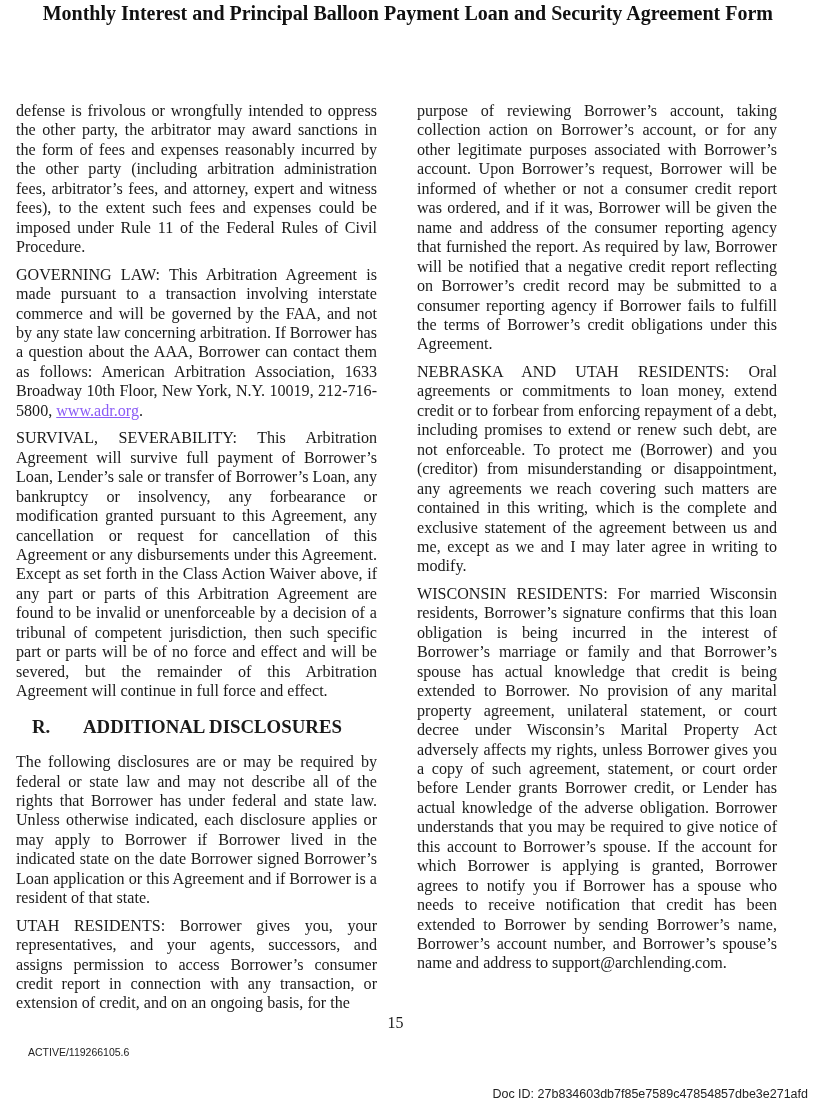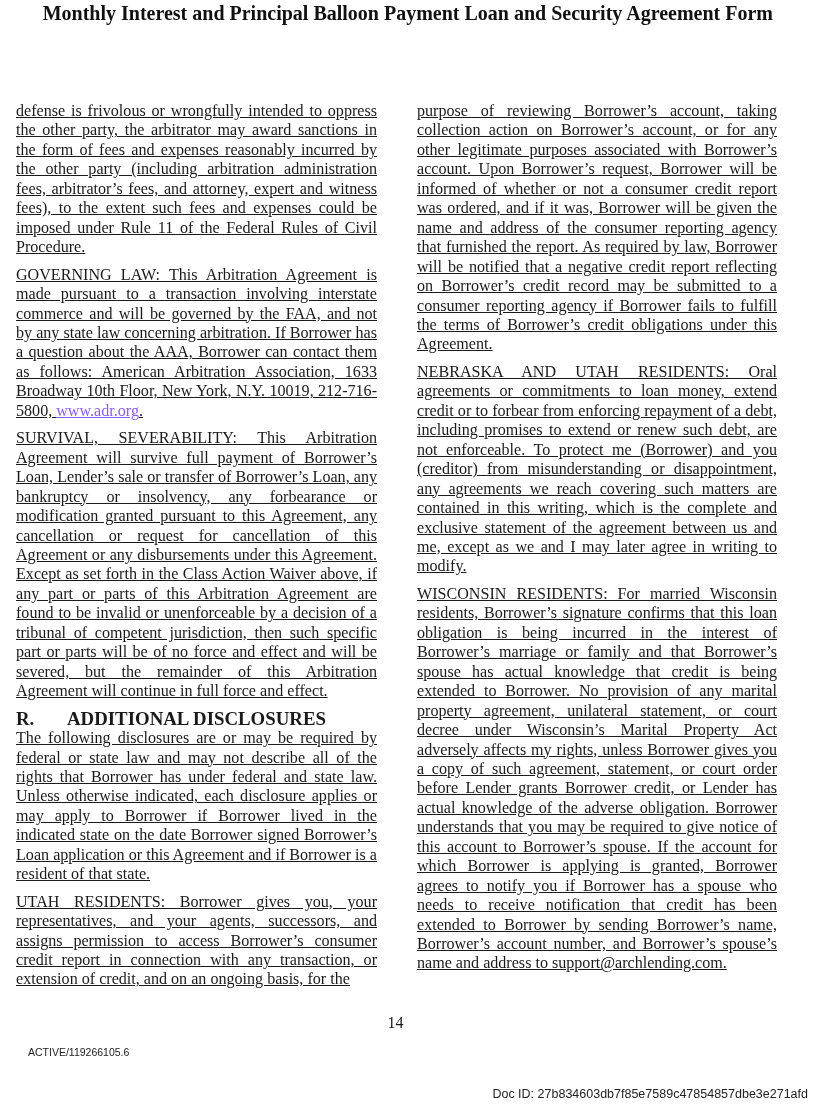--- a/index.html
+++ b/index.html
@@ -9,24 +9,24 @@
     font-family: "Liberation Serif", serif; font-weight: bold; font-size: 20px;
     color: #111;
   }
   .col {
     position: absolute; top: 101px;
     font-family: "Liberation Serif", serif; font-size: 16.1px; line-height: 19.45px;
     text-align: justify;
   }
   .col-left { left: 16px; width: 361px; }
   .col-right { left: 417px; width: 360px; }
-  .para { margin: 0 0 8px 0; text-decoration: underline; }
+  .para { margin: 0 0 8px 0; }
   .para.last { margin-bottom: 0; }
   .section-heading {
-    font-weight: bold; margin: 0; line-height: 19.45px; text-align: left;
+    font-weight: bold; margin: 16px; line-height: 19.45px; text-align: left;
   }
   .section-heading .sec-num { display: inline-block; width: 51px; }
   .link { color: #8b5cf6; text-decoration: underline; cursor: pointer; }
   .page-number {
     position: absolute; top: 1014px; left: 0; width: 791px; text-align: center;
     font-family: "Liberation Serif", serif; font-size: 16px;
   }
   .doc-ref {
     position: absolute; top: 1046px; left: 28px;
     font-family: "Liberation Sans", sans-serif; font-size: 10.5px; color: #222;
@@ -49,15 +49,15 @@
   <p class="para">The following disclosures are or may be required by federal or state law and may not describe all of the rights that Borrower has under federal and state law. Unless otherwise indicated, each disclosure applies or may apply to Borrower if Borrower lived in the indicated state on the date Borrower signed Borrower’s Loan application or this Agreement and if Borrower is a resident of that state.</p>
   <p class="para last">UTAH RESIDENTS: Borrower gives you, your representatives, and your agents, successors, and assigns permission to access Borrower’s consumer credit report in connection with any transaction, or extension of credit, and on an ongoing basis, for the</p>
 </div>
 
 <div class="col col-right">
   <p class="para">purpose of reviewing Borrower’s account, taking collection action on Borrower’s account, or for any other legitimate purposes associated with Borrower’s account. Upon Borrower’s request, Borrower will be informed of whether or not a consumer credit report was ordered, and if it was, Borrower will be given the name and address of the consumer reporting agency that furnished the report. As required by law, Borrower will be notified that a negative credit report reflecting on Borrower’s credit record may be submitted to a consumer reporting agency if Borrower fails to fulfill the terms of Borrower’s credit obligations under this Agreement.</p>
   <p class="para">NEBRASKA AND UTAH RESIDENTS: Oral agreements or commitments to loan money, extend credit or to forbear from enforcing repayment of a debt, including promises to extend or renew such debt, are not enforceable. To protect me (Borrower) and you (creditor) from misunderstanding or disappointment, any agreements we reach covering such matters are contained in this writing, which is the complete and exclusive statement of the agreement between us and me, except as we and I may later agree in writing to modify.</p>
   <p class="para last">WISCONSIN RESIDENTS: For married Wisconsin residents, Borrower’s signature confirms that this loan obligation is being incurred in the interest of Borrower’s marriage or family and that Borrower’s spouse has actual knowledge that credit is being extended to Borrower. No provision of any marital property agreement, unilateral statement, or court decree under Wisconsin’s Marital Property Act adversely affects my rights, unless Borrower gives you a copy of such agreement, statement, or court order before Lender grants Borrower credit, or Lender has actual knowledge of the adverse obligation. Borrower understands that you may be required to give notice of this account to Borrower’s spouse. If the account for which Borrower is applying is granted, Borrower agrees to notify you if Borrower has a spouse who needs to receive notification that credit has been extended to Borrower by sending Borrower’s name, Borrower’s account number, and Borrower’s spouse’s name and address to support@archlending.com.</p>
 </div>
 
-<div class="page-number">14</div>
+<div class="page-number">15</div>
 <div class="doc-ref">ACTIVE/119266105.6</div>
 <div class="doc-id">Doc ID: 27b834603db7f85e7589c47854857dbe3e271afd</div>
 
 </body></html>

